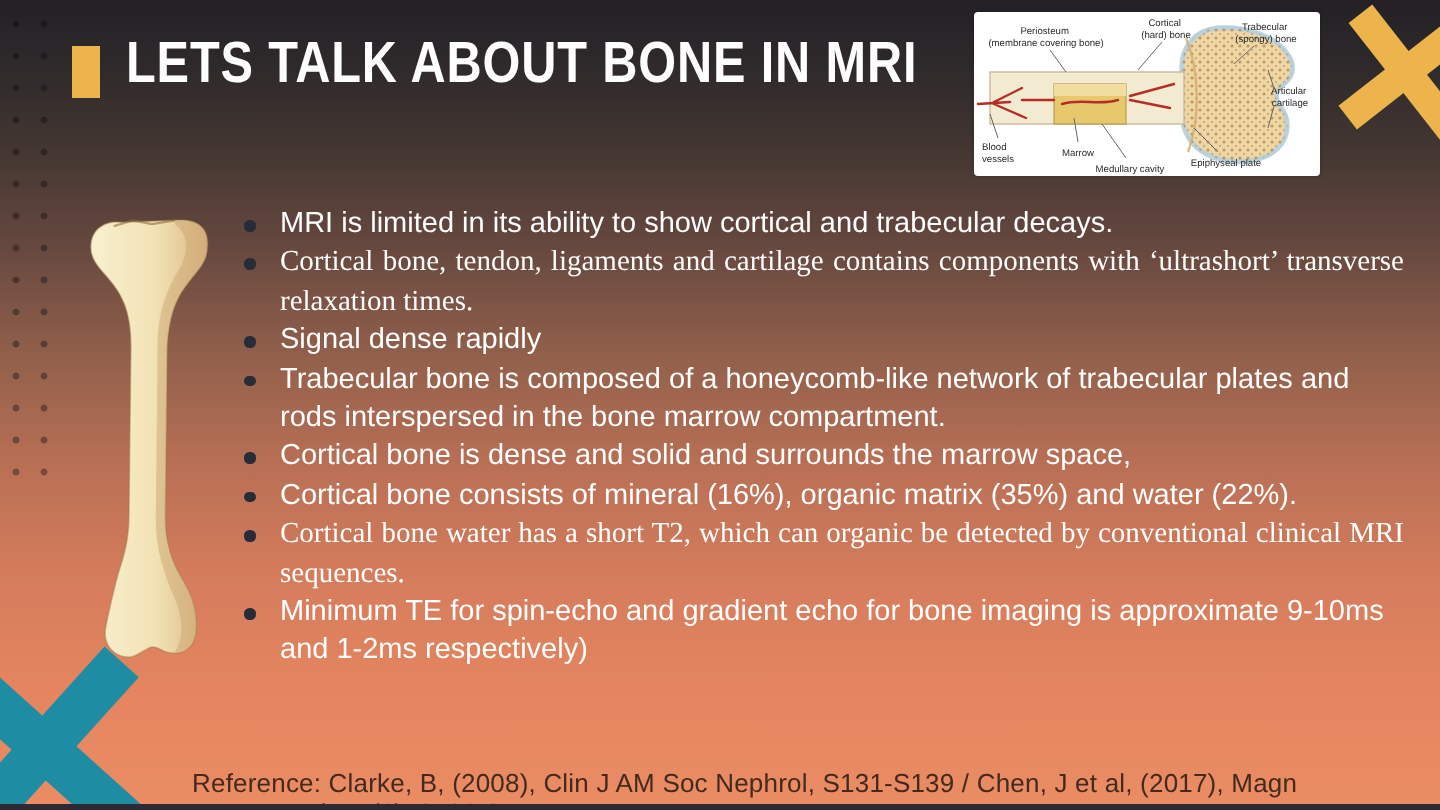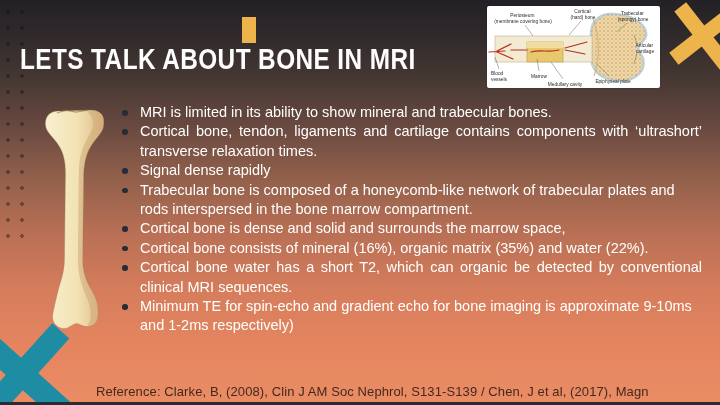--- a/index.html
+++ b/index.html
@@ -10,40 +10,40 @@
       #232126 0%, #2e292b 8%, #453732 19%, #684940 31%,
       #92604b 44%, #ba7055 58%, #d67d5c 72%, #e4855f 85%, #ea8c64 100%);
   }
   
   .dot-grid {
     position:absolute; left:1px; top:4px; width:26px; height:246px;
     background-image:radial-gradient(circle, rgba(10,10,20,.38) 1.6px, transparent 1.9px);
     background-size:14px 16px;
   }
   
-  .title-row { position:absolute; left:20px; top:17px; display:flex; align-items:center; height:32px;flex-direction:column; }
+  .title-row { position:absolute; left:36px; top:17px; display:flex; align-items:flex-end; height:32px; }
   .title-marker { width:14px; height:26px; background:var(--accent-yellow); margin-right:13px; flex:none; }
   .slide-title {
     margin:0; color:#fdfdfd; font-size:29px; font-weight:800; letter-spacing:.5px;
     white-space:nowrap; transform:scaleX(.84); transform-origin:left center;
   }
   
   .bone-figure { position:absolute; left:32px; top:101px; width:86px; height:240px; }
   
   .bullets {
     position:absolute; left:140px; top:103px; width:562px;
     margin:0; padding:0; list-style:none;
     color:#ffffff; font-size:14.5px; line-height:19.4px; font-weight:400;
   }
   .bullets li { position:relative; }
   .bullets li::before {
     content:''; position:absolute; left:-18px; top:7px;
     width:5.5px; height:5.5px; border-radius:50%; background:var(--bullet-dot);
   }
-  .bullets li.justify { text-align:justify; text-justify:inter-word; }
+  .bullets li.justify { text-align:justify; text-justify:inter-word;font-family:Liberation Serif, serif; }
   
   .diagram {
     position:absolute; left:487px; top:6px; width:173px; height:82px;
     background:#ffffff; border-radius:2px; box-shadow:0 0 2px rgba(0,0,0,.25);
   }
   .diagram svg { display:block; }
   .diagram text { font-family:"Liberation Sans", sans-serif; font-size:4.8px; fill:#2a2a2a; }
   
   .cross { position:absolute; }
   .cross i { content:''; position:absolute; left:50%; top:50%; display:block; }
@@ -88,21 +88,21 @@
            L35,70 C35,55 32,46 26,38 C20,30 14,26 14,18 Z" fill="url(#boneGrad)" stroke="#9c7b4e" stroke-width="0.8" stroke-opacity="0.45"></path>
       <path d="M58,4 C70,3 76,8 75,18 C75,26 70,30 64,38 C58,46 55,55 54,70 L53,160
            C53,172 56,182 62,192 C68,202 70,210 69,220 C68,226 64,230 58,230
            C62,224 63,214 58,202 C52,188 48,176 48,160 L49,70 C49,52 54,40 60,30
            C65,22 66,12 58,6 Z" fill="#caa06c" opacity="0.45"></path>
       <path d="M26,7 L36,4 L46,6 L58,4" fill="none" stroke="#8a6a40" stroke-width="1.2" stroke-opacity="0.6"></path>
     </svg>
   </div>
 
   <ul class="bullets">
-    <li><span>MRI is limited in its ability to show mineral and trabecular bones.</span></li>
+    <li><span>MRI is limited in its ability to show cortical and trabecular decays.</span></li>
     <li class="justify"><span>Cortical bone, tendon, ligaments and cartilage contains components with ‘ultrashort’ transverse relaxation times.</span></li>
     <li><span>Signal dense rapidly</span></li>
     <li><span>Trabecular bone is composed of a honeycomb-like network of trabecular plates and rods interspersed in the bone marrow compartment.</span></li>
     <li><span>Cortical bone is dense and solid and surrounds the marrow space,</span></li>
     <li><span>Cortical bone consists of mineral (16%), organic matrix (35%) and water (22%).</span></li>
     <li class="justify"><span>Cortical bone water has a short T2, which can organic be detected by conventional clinical MRI sequences.</span></li>
     <li><span>Minimum TE for spin-echo and gradient echo for bone imaging is approximate 9-10ms and 1-2ms respectively)</span></li>
   </ul>
 
   <div class="diagram">

